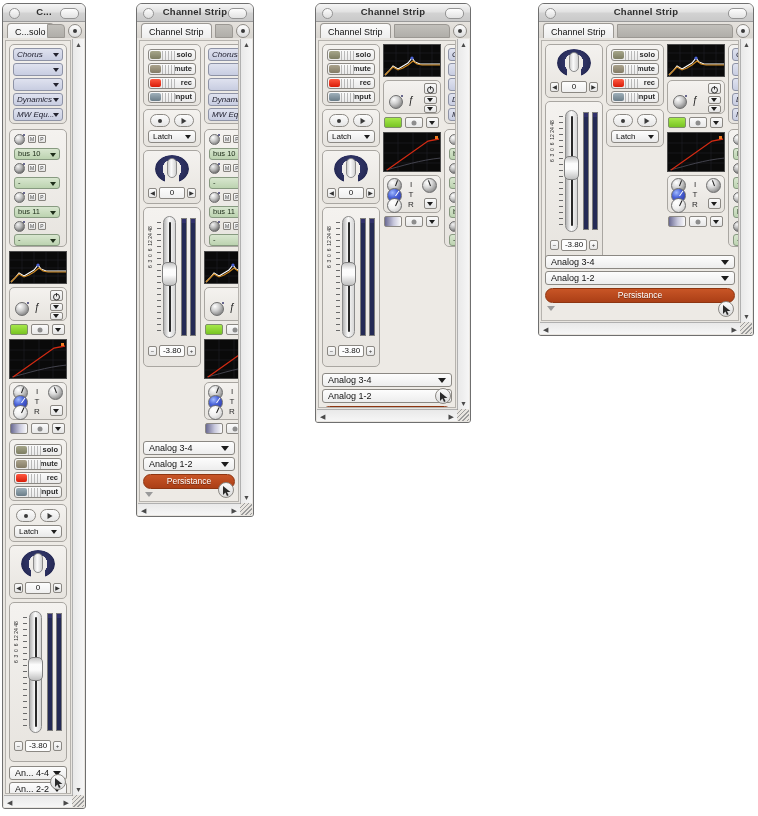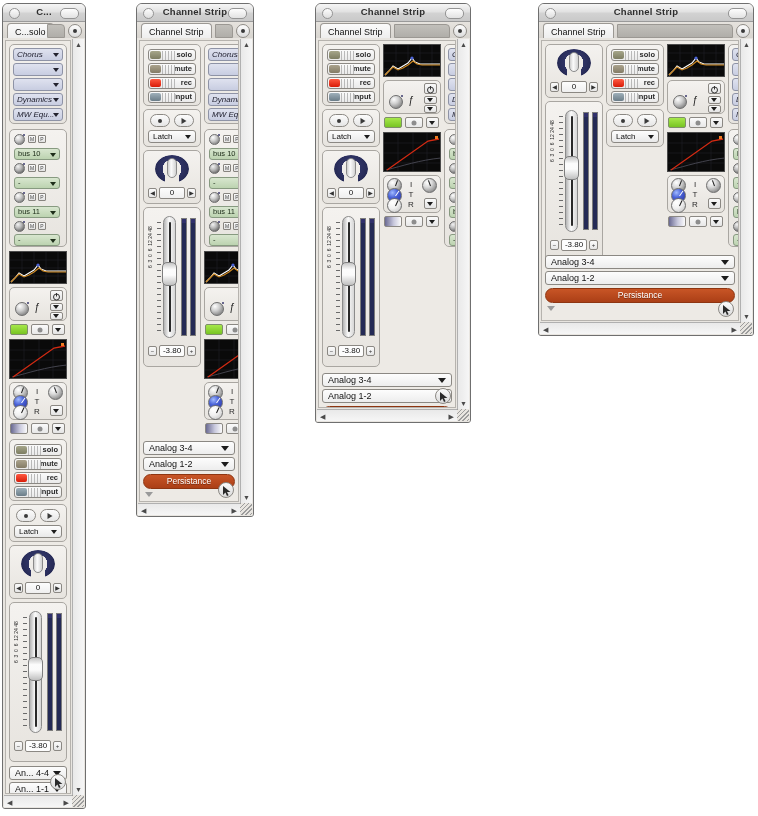--- a/index.html
+++ b/index.html
@@ -400,21 +400,21 @@
           </div>
         <div class="stepbtn" style="left:4px;top:138px;">−</div>
         <div class="dbfield" style="left:15px;top:137px;width:26px;">-3.80</div>
         <div class="stepbtn" style="right:4px;top:138px;">+</div>
       </div>
 
       <div class="outsel" style="left:3px;top:725px;width:58px;">
         <span>An... 4-4</span>
         <i class="car"></i></div>
       <div class="outsel" style="left:3px;top:741px;width:58px;">
-        <span>An... 1-1</span>
+        <span>An... 2-2</span>
         <i class="car"></i></div>
 
       <div class="cursorbtn" style="right:4px;bottom:3px;">
         <svg width="10" height="12" viewBox="0 0 10 12">
           <path d="M1,1 L1,10 L3.4,7.6 L5,11 L6.6,10.2 L5,7 L8.4,7 Z" fill="#2a2a2a"></path>
         </svg>
         </div>
     </div>
 
     <div class="vbar" style="top:1px;bottom:13px;">

